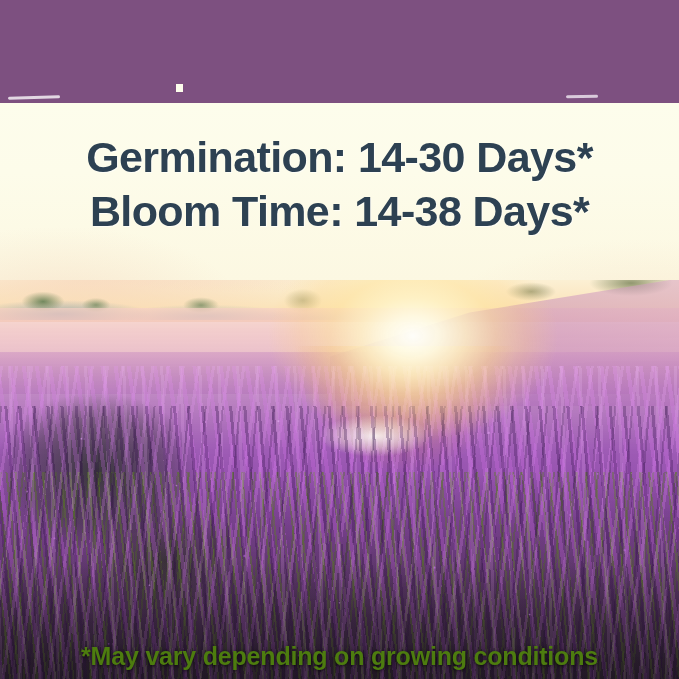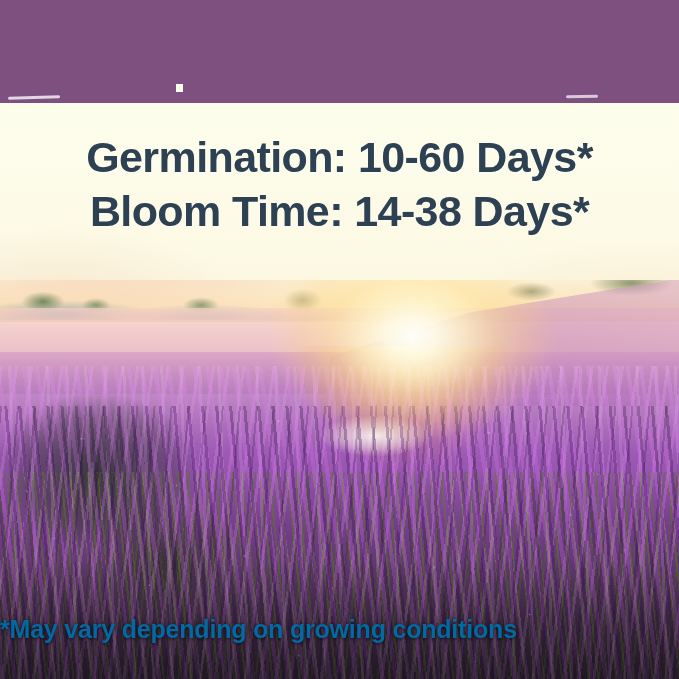--- a/index.html
+++ b/index.html
@@ -312,25 +312,25 @@
   
   .photo-foot {
     position:absolute; left:0; bottom:0; width:679px; height:120px;
     background: linear-gradient(180deg, rgba(24,14,34,0) 0%, rgba(24,12,32,.34) 55%, rgba(20,10,28,.50) 100%);
     z-index: 12;
   }
 
   
   .caption {
     position: absolute;
-    left: 0; top: 613px;
-    width: 679px;
-    text-align: left;
+    left: 0; top: 640px;
+    width: 679px;
+    text-align: center;
     z-index: 30;
-    color: #0369a1;
+    color: #4d7c0f;
     font-size: 25px;
     font-weight: 700;
     line-height: 32px;
     letter-spacing: -0.2px;
     white-space: nowrap;
     text-shadow: 0 1px 3px rgba(0,0,0,.55), 0 0 6px rgba(0,0,0,.35);
   }
 </style>
 </head>
 <body>
@@ -360,21 +360,21 @@
     <div class="shade-left"></div>
     <div class="shade-left2"></div>
     <div class="blossoms"></div>
     <div class="photo-foot"></div>
   </div>
 
   <div class="cream"></div>
   <div class="cream-wash"></div>
 
   <div class="headline">
-    <span class="ln">Germination: 10-60 Days*</span>
+    <span class="ln">Germination: 14-30 Days*</span>
     <span class="ln">Bloom Time: 14-38 Days*</span>
   </div>
 
   <div class="banner"></div>
   <div class="banner-nick"></div>
   <div class="banner-edge-l"></div>
   <div class="banner-edge-r"></div>
   <div class="banner-title">Superior Growth</div>
 
   <div class="caption">*May vary depending on growing conditions</div>

